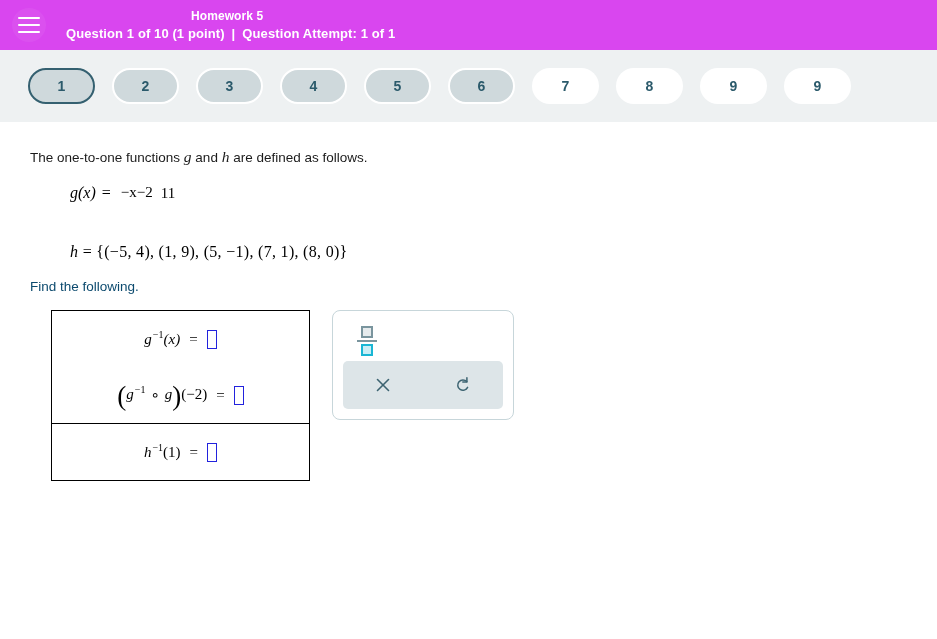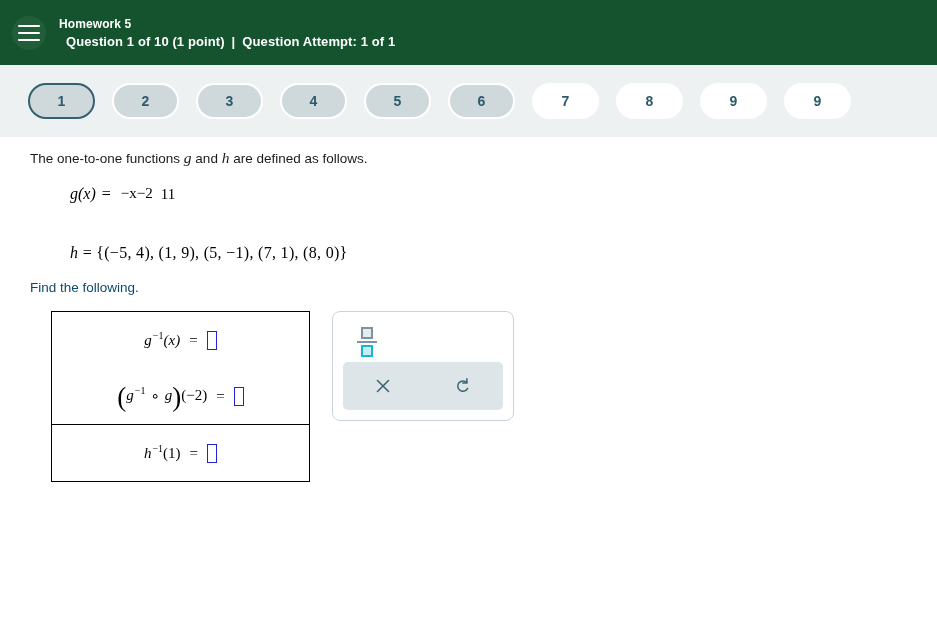--- a/index.html
+++ b/index.html
@@ -9,26 +9,27 @@
   body {
     width: 937px;
     height: 639px;
     background: #ffffff;
     font-family: "Liberation Sans", sans-serif;
     overflow: hidden;
   }
 
   
   .header {
-    height: 65px;
-    background: #14532d;
+    height: 50px;
+    background: #d946ef;
     display: flex;
     align-items: center;
     padding: 0 0 0 12px;
     box-sizing: border-box;
+    text-align: center;
   }
   .hamburger {
     width: 34px;
     height: 34px;
     border-radius: 50%;
     background: rgba(255,255,255,0.06);
     display: flex;
     flex-direction: column;
     justify-content: center;
     align-items: center;
@@ -101,21 +102,21 @@
     border-color: #ffffff;
     border-width: 2px;
   }
   .pill.current {
     background: #cfd9dc;
     border: 2px solid #346070;
   }
 
   
   .content {
-    padding: 12px 0 0 30px;
+    padding: 26px 0 0 30px;
     box-sizing: border-box;
     position: relative;
     height: 406px;
   }
   .intro {
     font-size: 13.5px;
     color: #1b1b1b;
     margin-bottom: 18px;
   }
   .mi {

